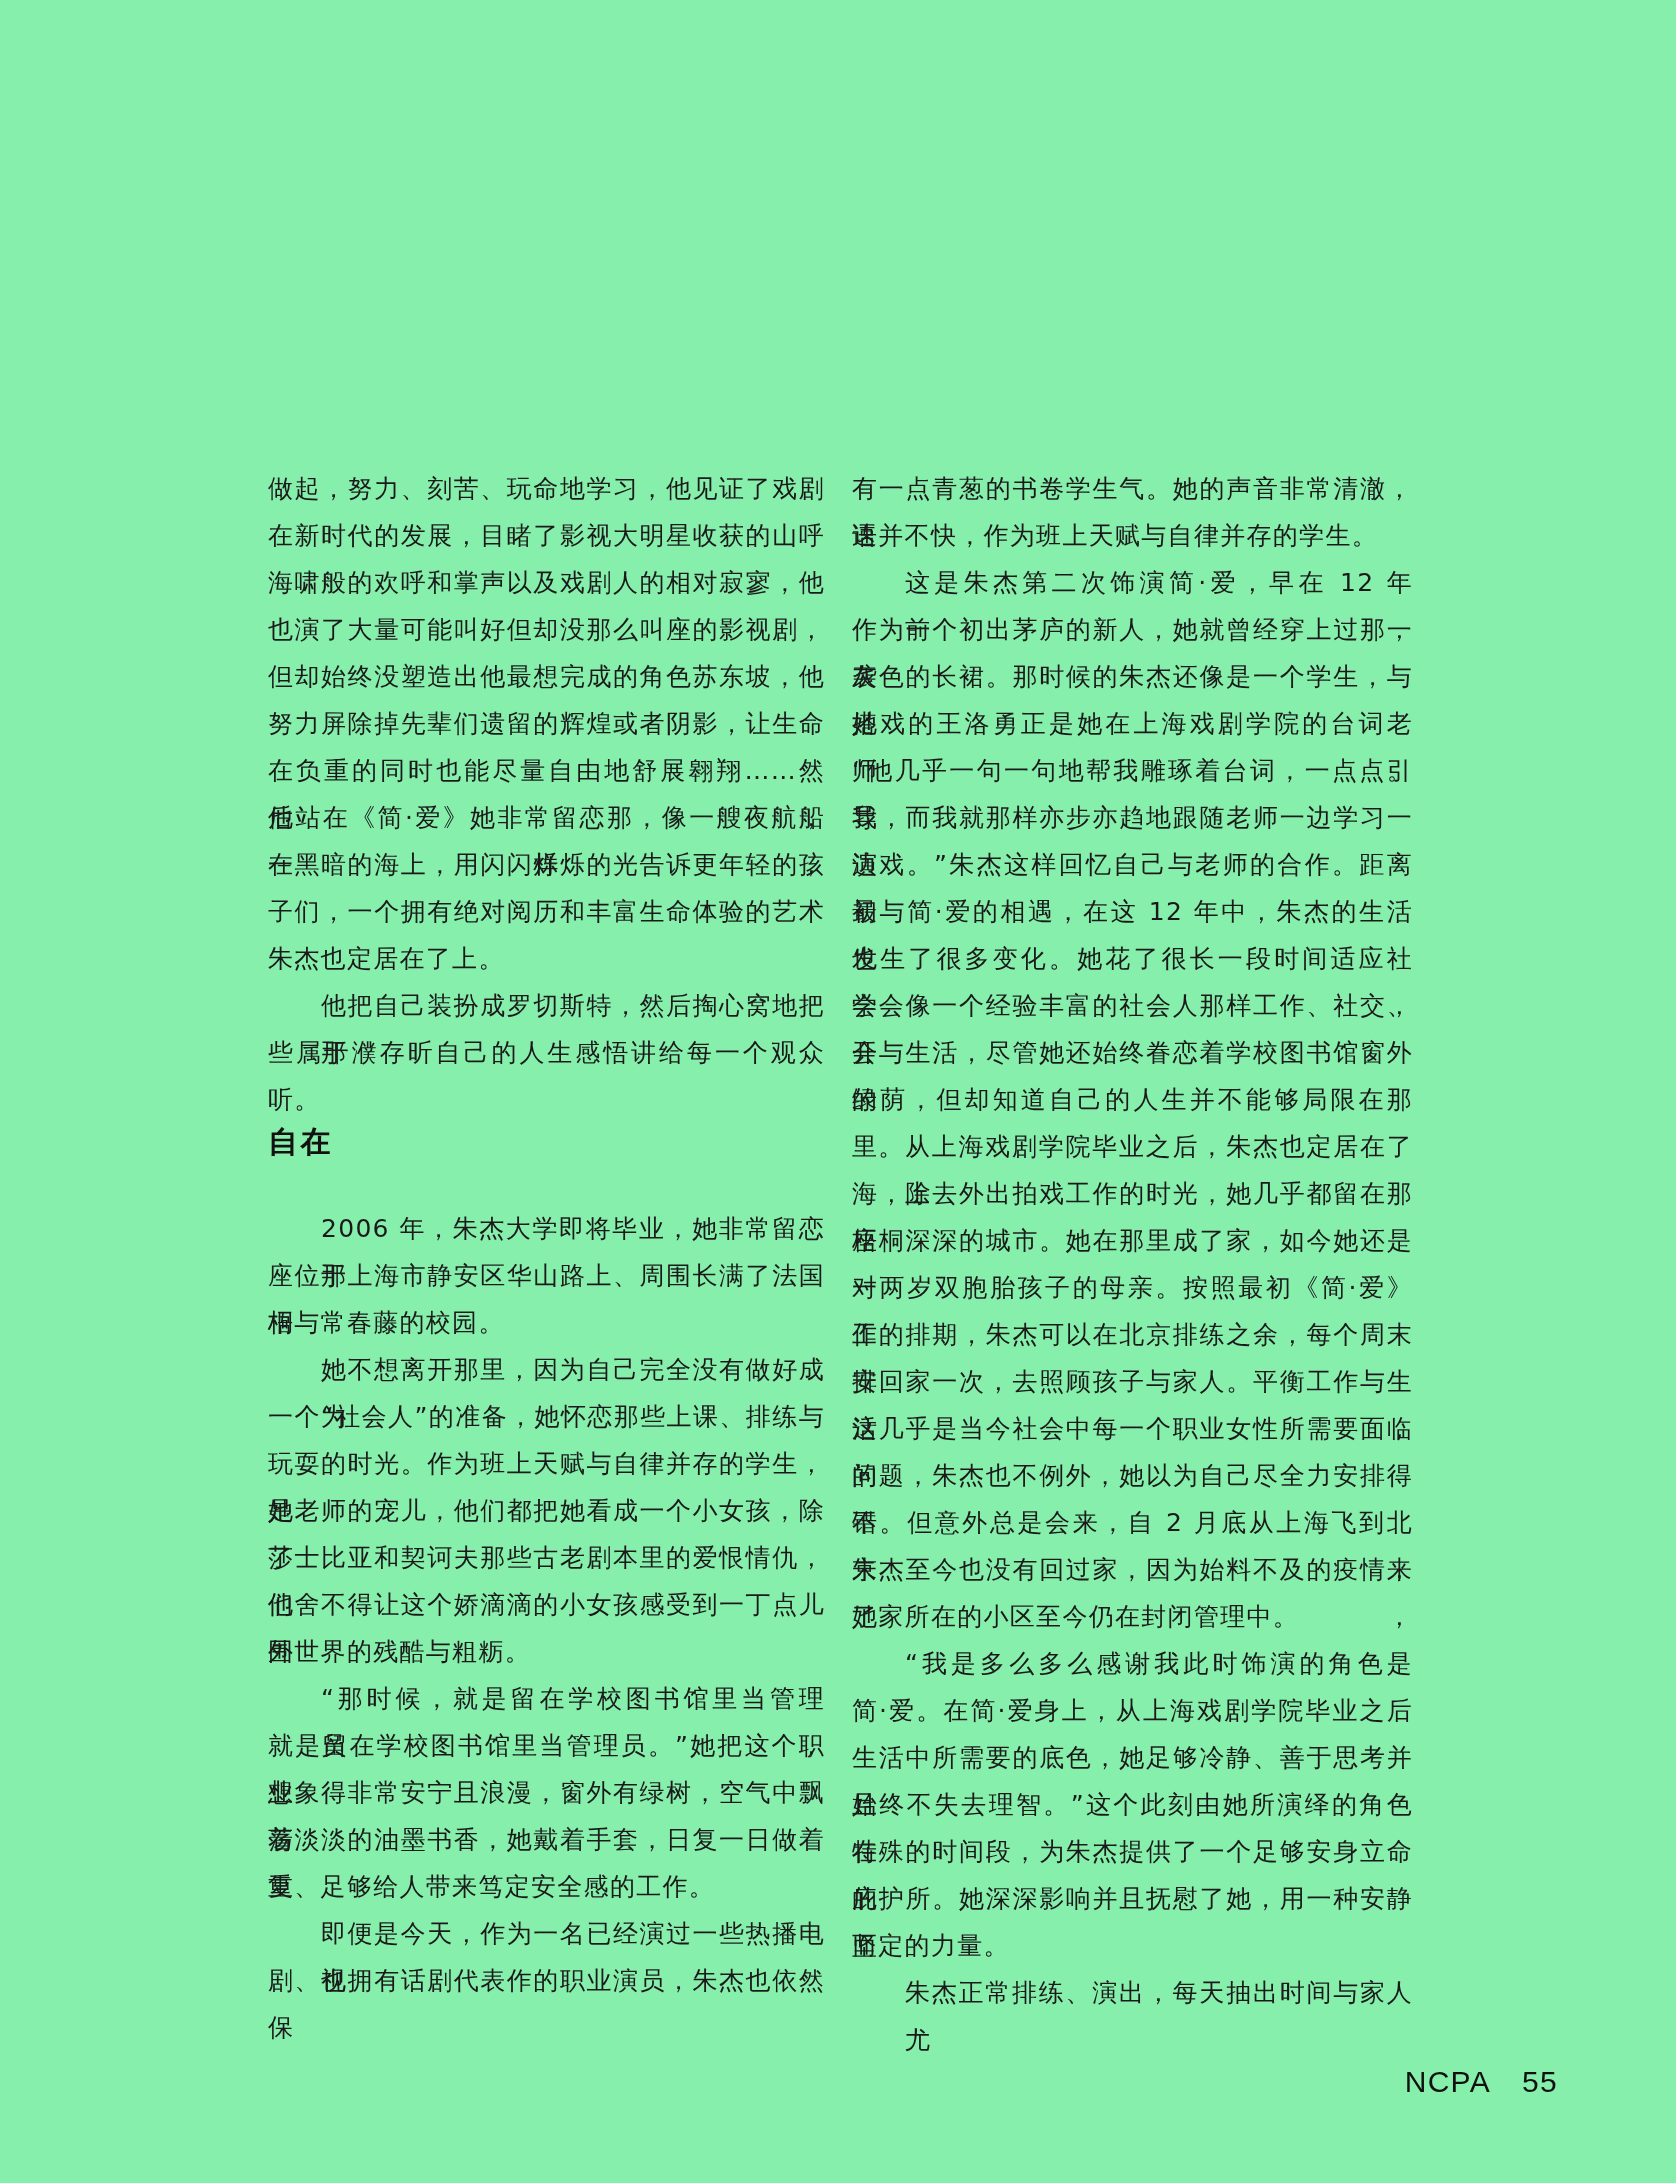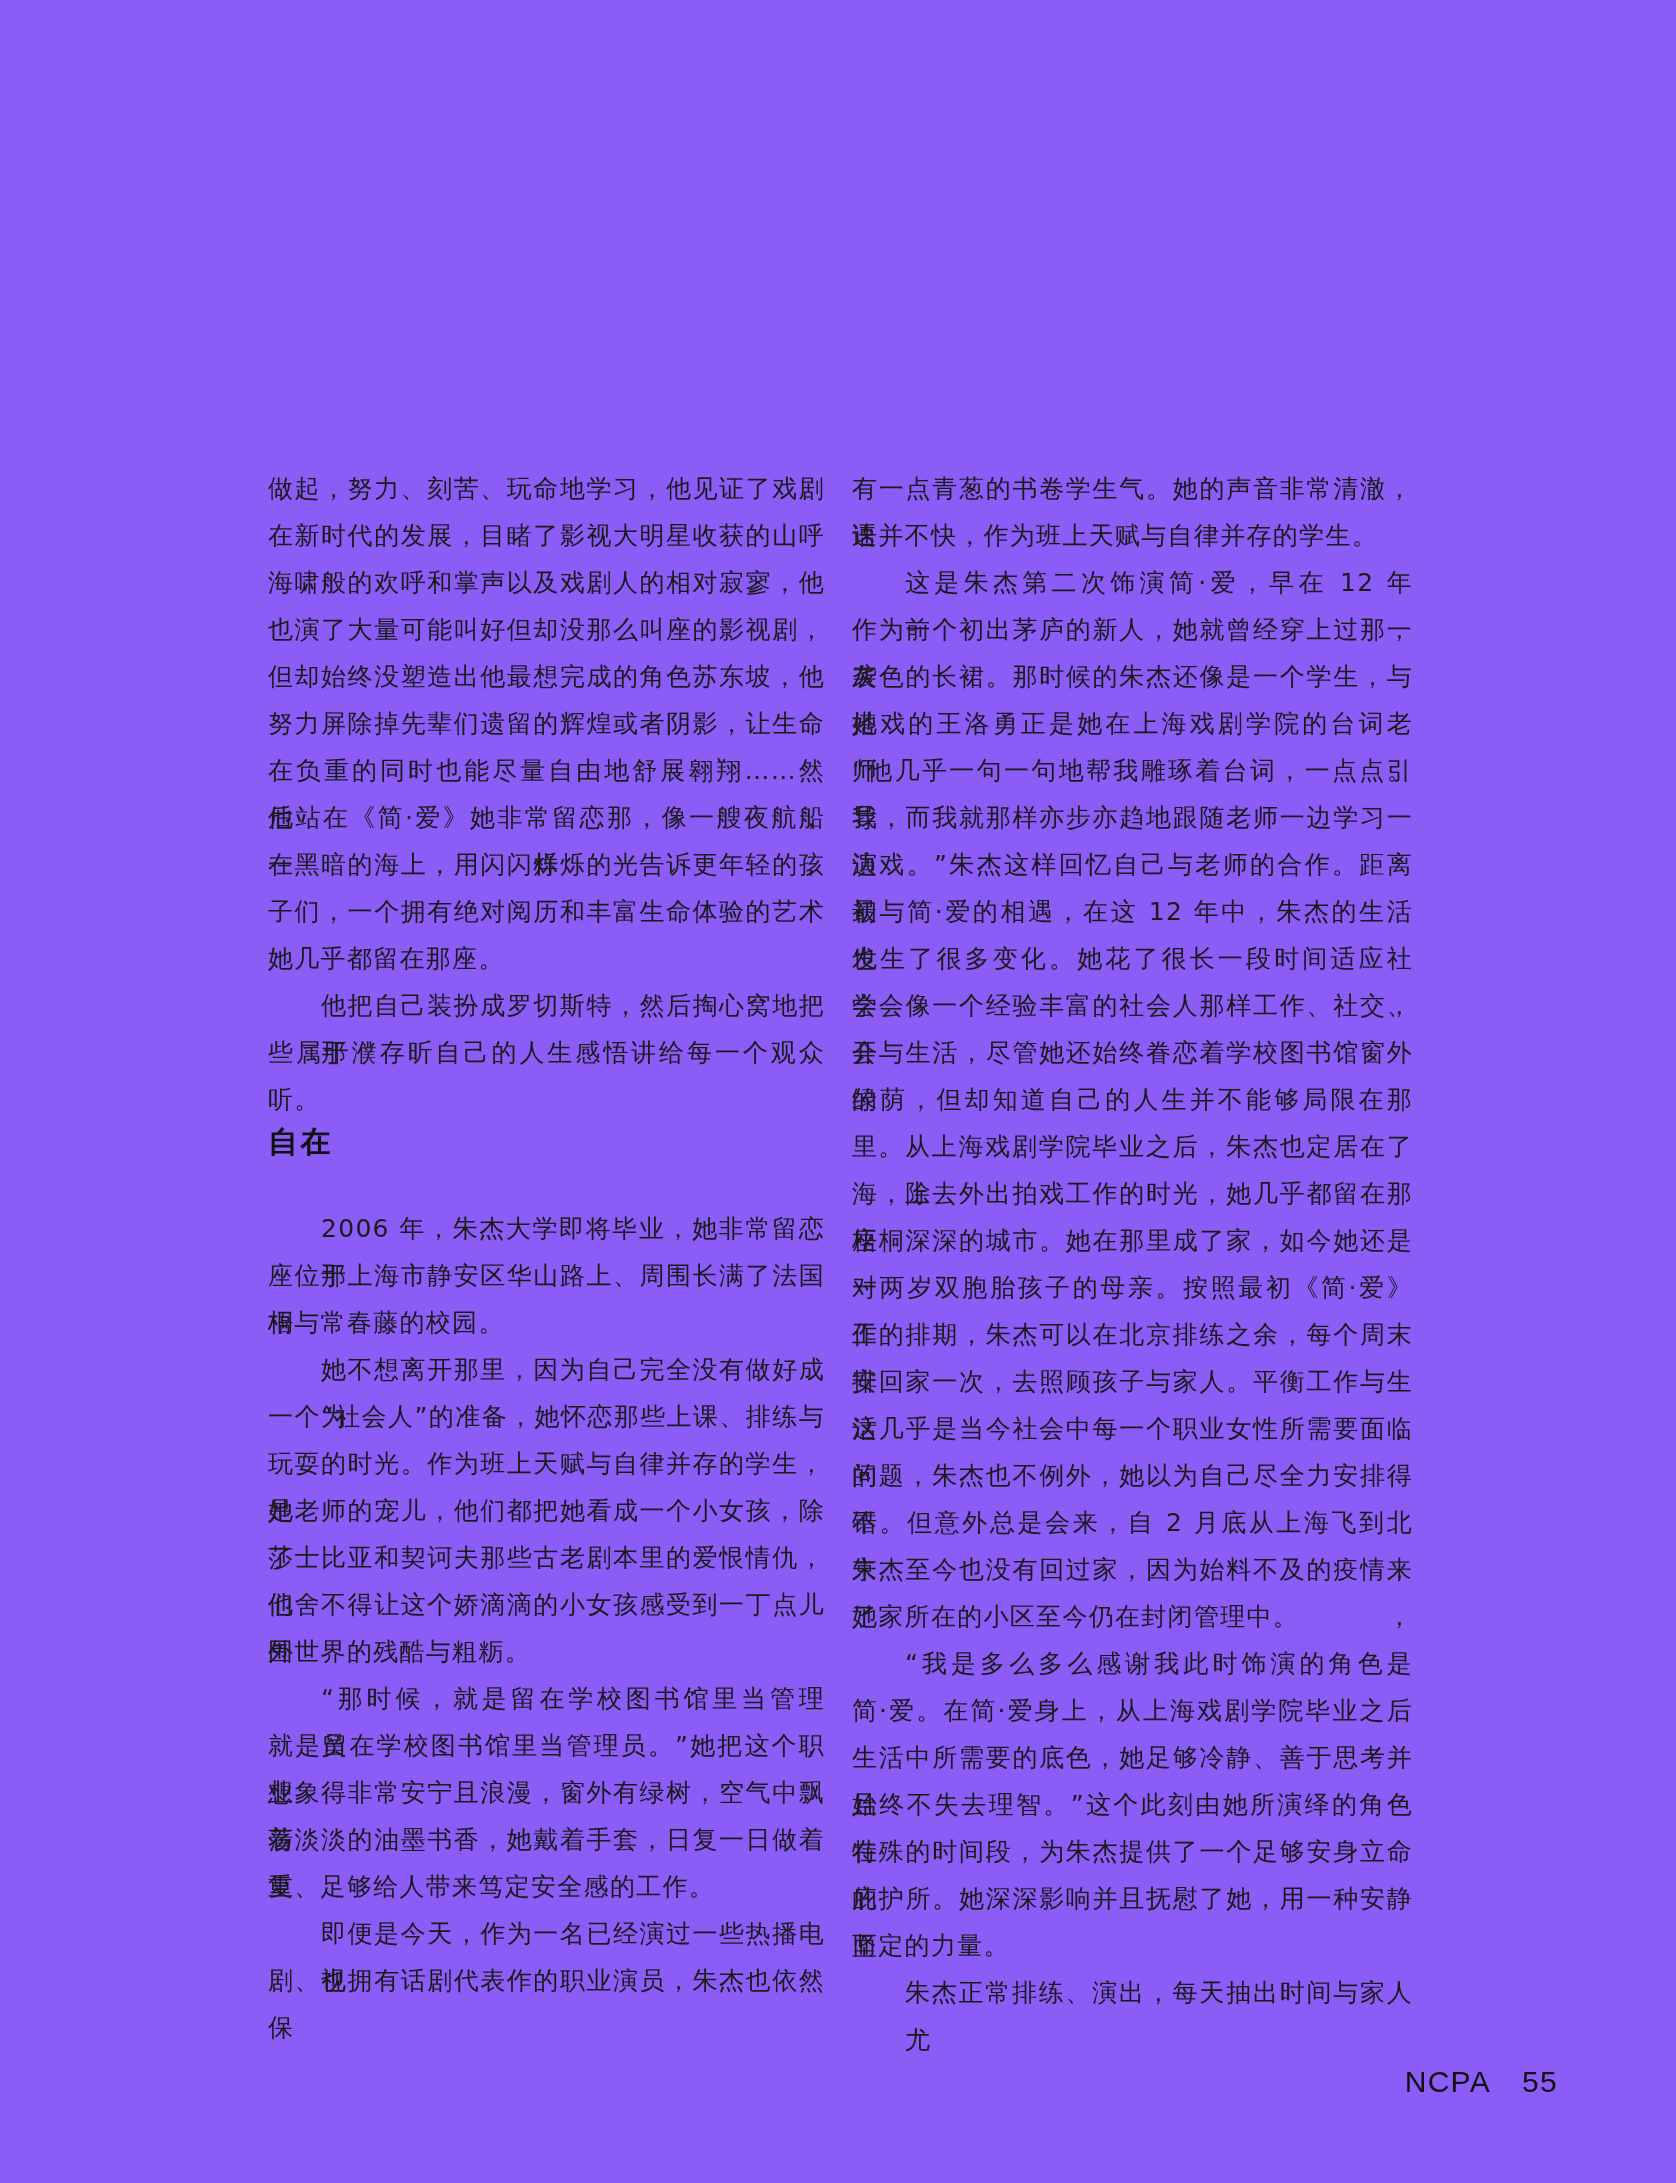--- a/index.html
+++ b/index.html
@@ -4,21 +4,21 @@
 <style>
   html, body {
     margin: 0;
     padding: 0;
     background: #ffffff;
   }
   .page {
     position: relative;
     width: 1676px;
     height: 2183px;
-    background: #8b5cf6;
+    background: #86efac;
     font-family: "DejaVu Sans", sans-serif;
     overflow: hidden;
   }
   .column {
     position: absolute;
     top: 465px;
   }
   .column-left  { left: 268px;  width: 557px; }
   .column-right { left: 852px; width: 561px; }
 
@@ -69,21 +69,21 @@
       <div class="line">做起，努力、刻苦、玩命地学习，他见证了戏剧</div>
       <div class="line">在新时代的发展，目睹了影视大明星收获的山呼</div>
       <div class="line">海啸般的欢呼和掌声以及戏剧人的相对寂寥，他</div>
       <div class="line">也演了大量可能叫好但却没那么叫座的影视剧，</div>
       <div class="line">但却始终没塑造出他最想完成的角色苏东坡，他</div>
       <div class="line">努力屏除掉先辈们遗留的辉煌或者阴影，让生命</div>
       <div class="line">在负重的同时也能尽量自由地舒展翱翔……然后，</div>
       <div class="line">他站在《简·爱》她非常留恋那，像一艘夜航船一样，</div>
       <div class="line">在黑暗的海上，用闪闪烁烁的光告诉更年轻的孩</div>
       <div class="line">子们，一个拥有绝对阅历和丰富生命体验的艺术</div>
-      <div class="line para-end">她几乎都留在那座。</div>
+      <div class="line para-end">朱杰也定居在了上。</div>
       <div class="line indent">他把自己装扮成罗切斯特，然后掏心窝地把那</div>
       <div class="line para-end">些属于濮存昕自己的人生感悟讲给每一个观众听。</div>
       <div class="line heading para-end">自在</div>
       <div class="line indent">2006 年，朱杰大学即将毕业，她非常留恋那</div>
       <div class="line">座位于上海市静安区华山路上、周围长满了法国梧</div>
       <div class="line para-end">桐与常春藤的校园。</div>
       <div class="line indent">她不想离开那里，因为自己完全没有做好成为</div>
       <div class="line">一个“社会人”的准备，她怀恋那些上课、排练与</div>
       <div class="line">玩耍的时光。作为班上天赋与自律并存的学生，她</div>
       <div class="line">是老师的宠儿，他们都把她看成一个小女孩，除了</div>

